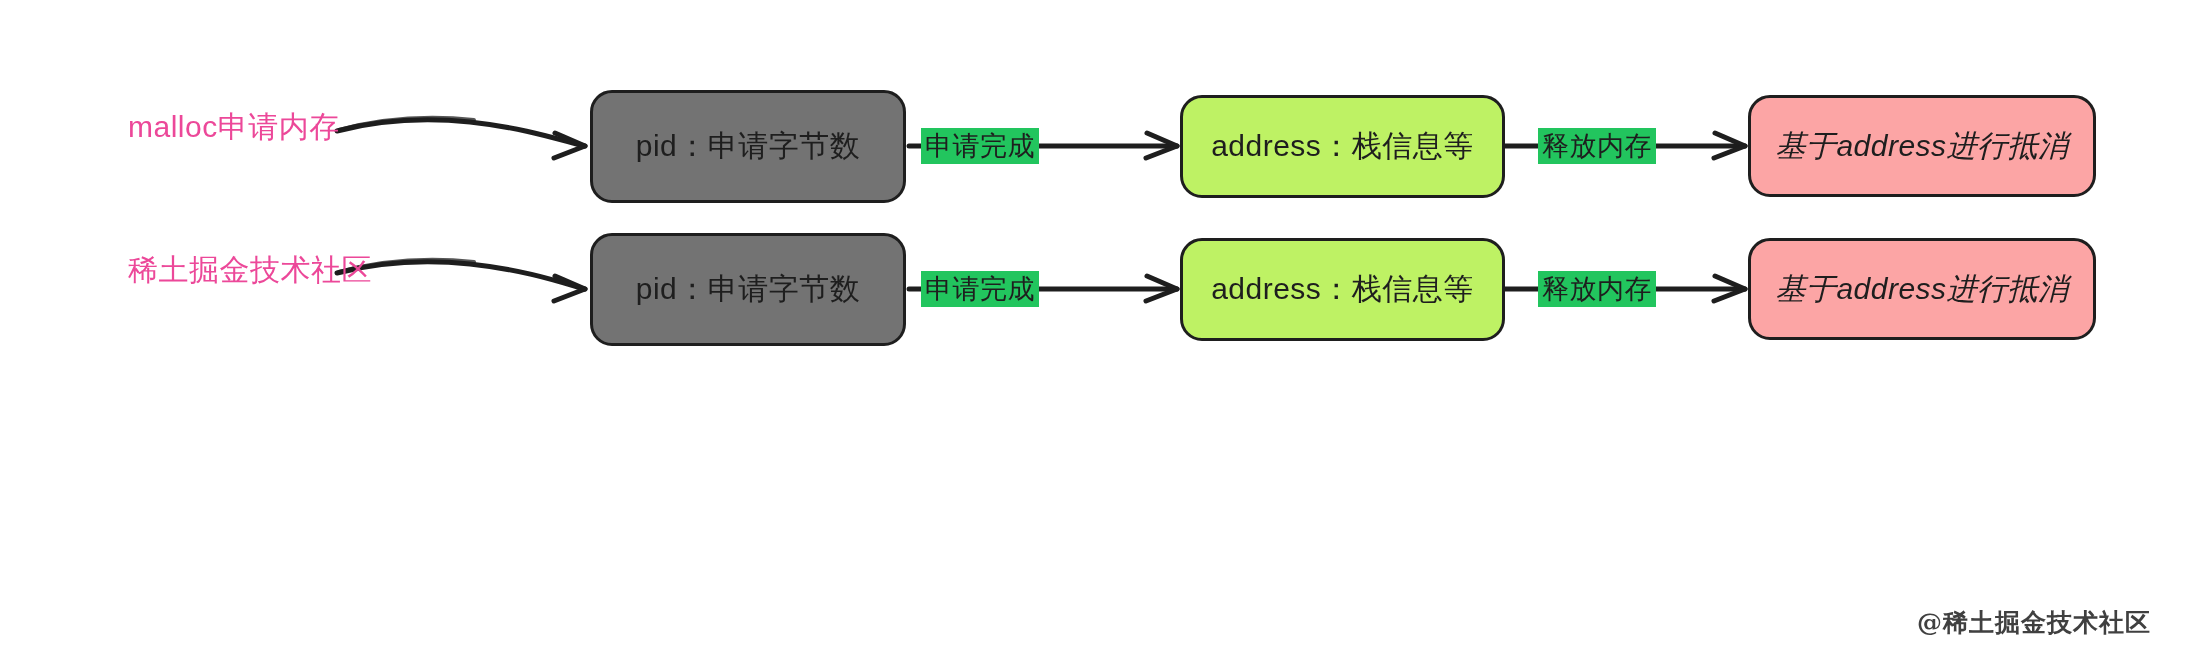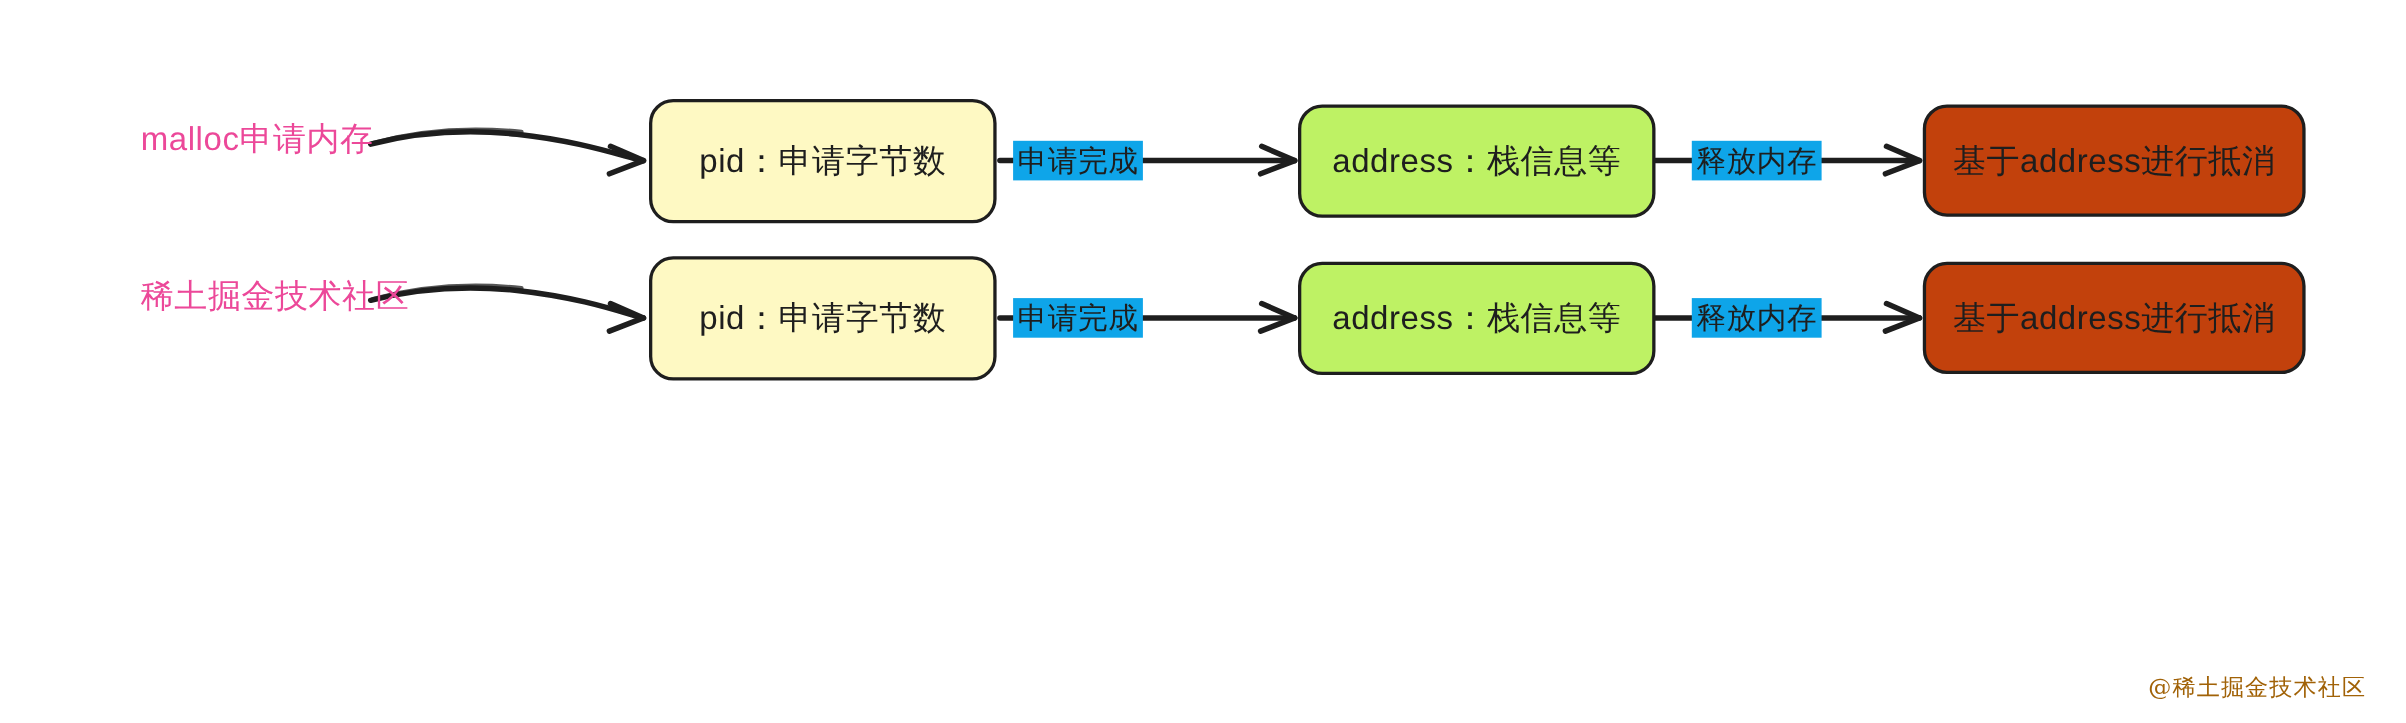--- a/index.html
+++ b/index.html
@@ -30,55 +30,56 @@
     align-items: center;
     justify-content: center;
     border: 3px solid #1e1e1e;
     border-radius: 22px;
     font-size: 30px;
     color: #1e1e1e;
     letter-spacing: 0.5px;
     white-space: nowrap;
     z-index: 3;
   }
-  .node-pink  { background: #fef9c3; text-align: center; }
+  .node-pink  { background: #737373; text-align: center; }
   .node-green { background: #bef264; }
-  .node-blue  { background: #c2410c; }
+  .node-blue  { background: #fca5a5; font-style: italic; }
 
   .free-label {
     position: absolute;
     font-size: 30px;
     color: #ec4899;
     white-space: nowrap;
     letter-spacing: 0.5px;
     z-index: 4;
     text-align: right;
   }
 
   .edge-label {
     position: absolute;
     font-size: 27px;
     color: #1e1e1e;
     white-space: nowrap;
     letter-spacing: 0.5px;
     z-index: 4;
-    background: #0ea5e9;
+    background: #22c55e;
     padding: 0 4px;
   }
 
   .watermark {
     position: absolute;
     right: 36px;
     bottom: 18px;
-    font-size: 21px;
-    color: #a16207;
+    font-size: 25px;
+    color: #404040;
     letter-spacing: 1px;
     white-space: nowrap;
     font-family: "DejaVu Serif", "Liberation Serif", serif;
     z-index: 5;
+    font-weight: bold;
   }
 </style>
 </head>
 <body>
 
 <svg id="canvas" viewBox="0 0 2187 657">
   <defs>
     <g id="arrowhead-sketch">
       <path d="M0,0 L-30,-13" stroke="#1e1e1e" stroke-width="5" stroke-linecap="round" fill="none"></path>
       <path d="M0,0 L-31,12" stroke="#1e1e1e" stroke-width="5" stroke-linecap="round" fill="none"></path>

